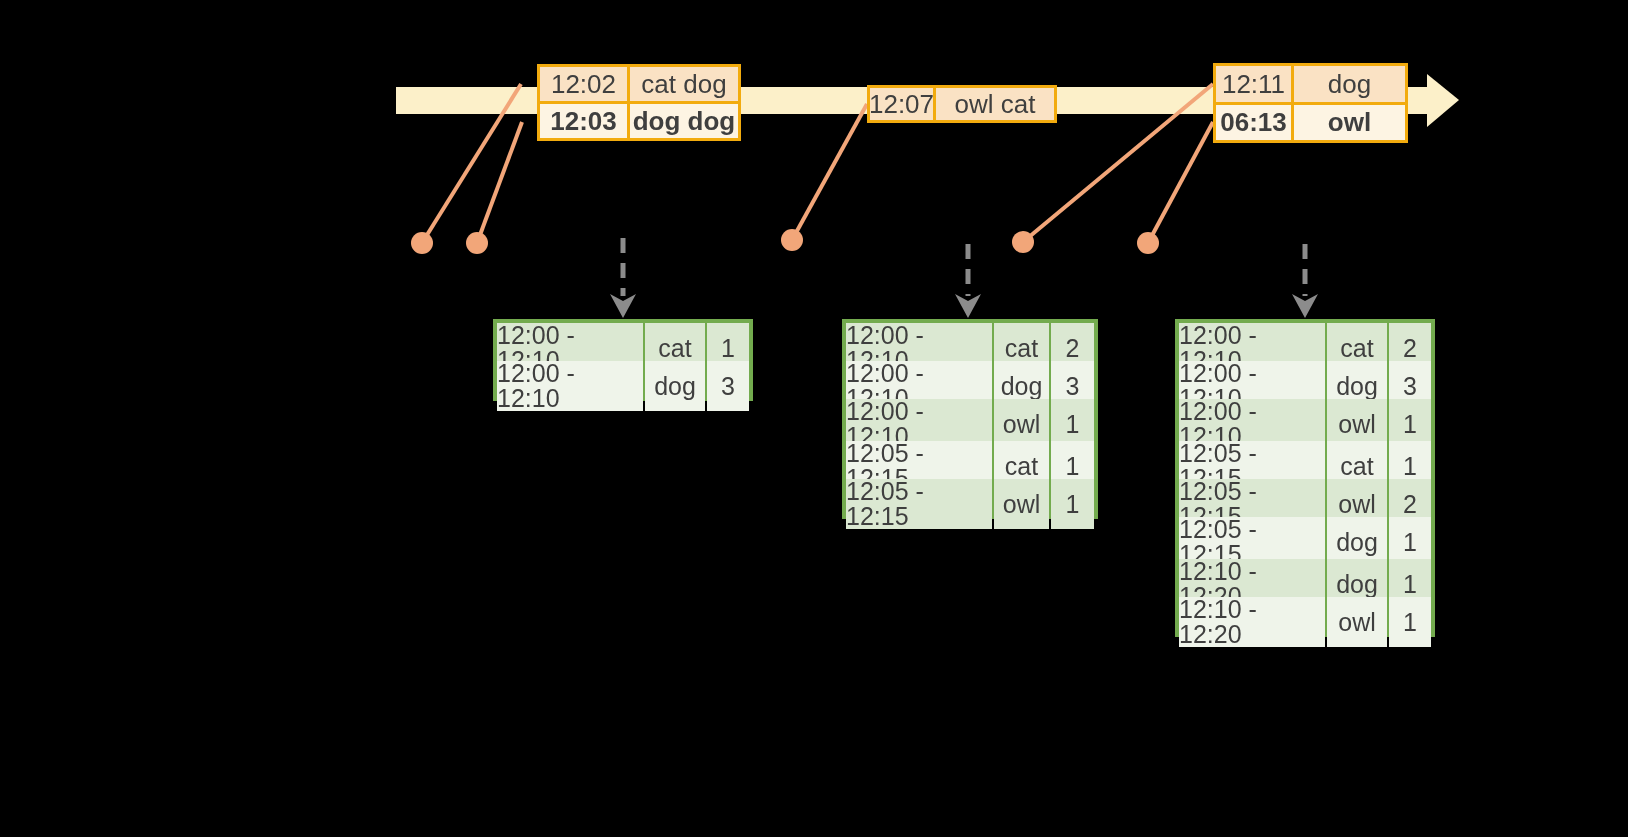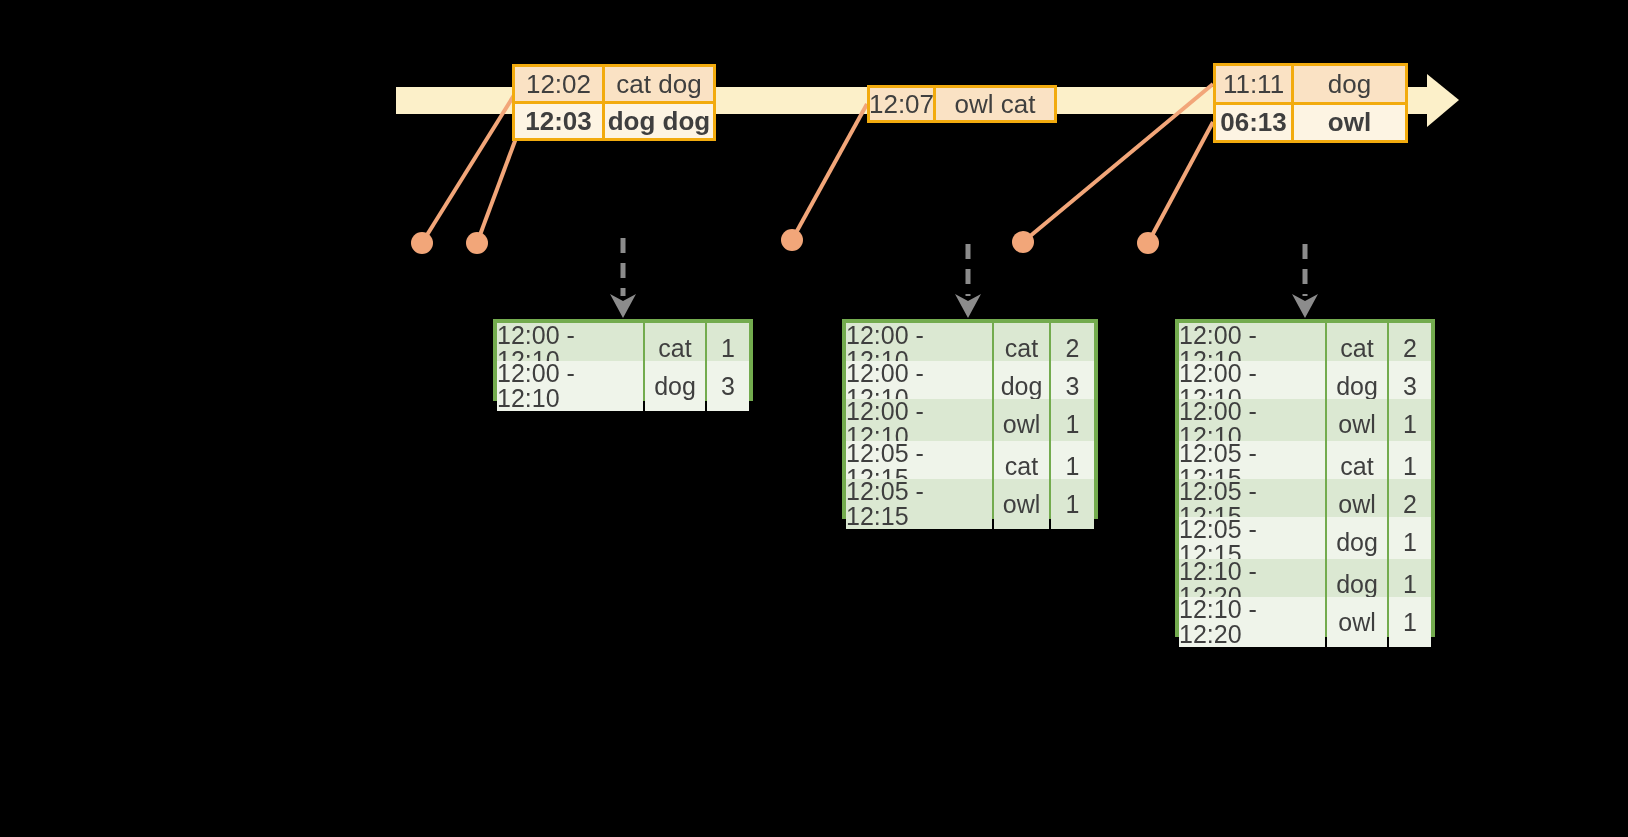--- a/index.html
+++ b/index.html
@@ -69,41 +69,41 @@
     <g>
       <line class="trig" x1="968" y1="244" x2="968" y2="296"></line>
       <polygon class="trig-head" points="955,294 968,318 981,294 968,301"></polygon>
     </g>
     <g>
       <line class="trig" x1="1305" y1="244" x2="1305" y2="296"></line>
       <polygon class="trig-head" points="1292,294 1305,318 1318,294 1305,301"></polygon>
     </g>
   </svg>
 
-  <div class="etable" style="left:512px;top:64px;width:204px;height:77px">
+  <div class="etable" style="left:537px;top:64px;width:204px;height:77px">
     <div class="erow">
       <div class="ecell peach" style="width:87px">12:02</div>
       <div class="ecell peach" style="flex:1">cat dog</div>
     </div>
     <div class="erow">
       <div class="ecell cream" style="width:87px">12:03</div>
       <div class="ecell cream" style="flex:1">dog dog</div>
     </div>
   </div>
 
   <div class="etable" style="left:867px;top:85px;width:190px;height:38px">
     <div class="erow">
       <div class="ecell peach" style="width:63px">12:07</div>
       <div class="ecell peach" style="flex:1">owl cat</div>
     </div>
   </div>
 
   <div class="etable" style="left:1213px;top:63px;width:195px;height:80px">
     <div class="erow">
-      <div class="ecell peach" style="width:75px">11:11</div>
+      <div class="ecell peach" style="width:75px">12:11</div>
       <div class="ecell peach" style="flex:1">dog</div>
     </div>
     <div class="erow">
       <div class="ecell cream" style="width:75px">06:13</div>
       <div class="ecell cream" style="flex:1">owl</div>
     </div>
   </div>
 
   <div class="rtable" style="left:493px;top:319px;width:260px">
     <div class="rrow" style="grid-template-columns:146px 60px 42px">

